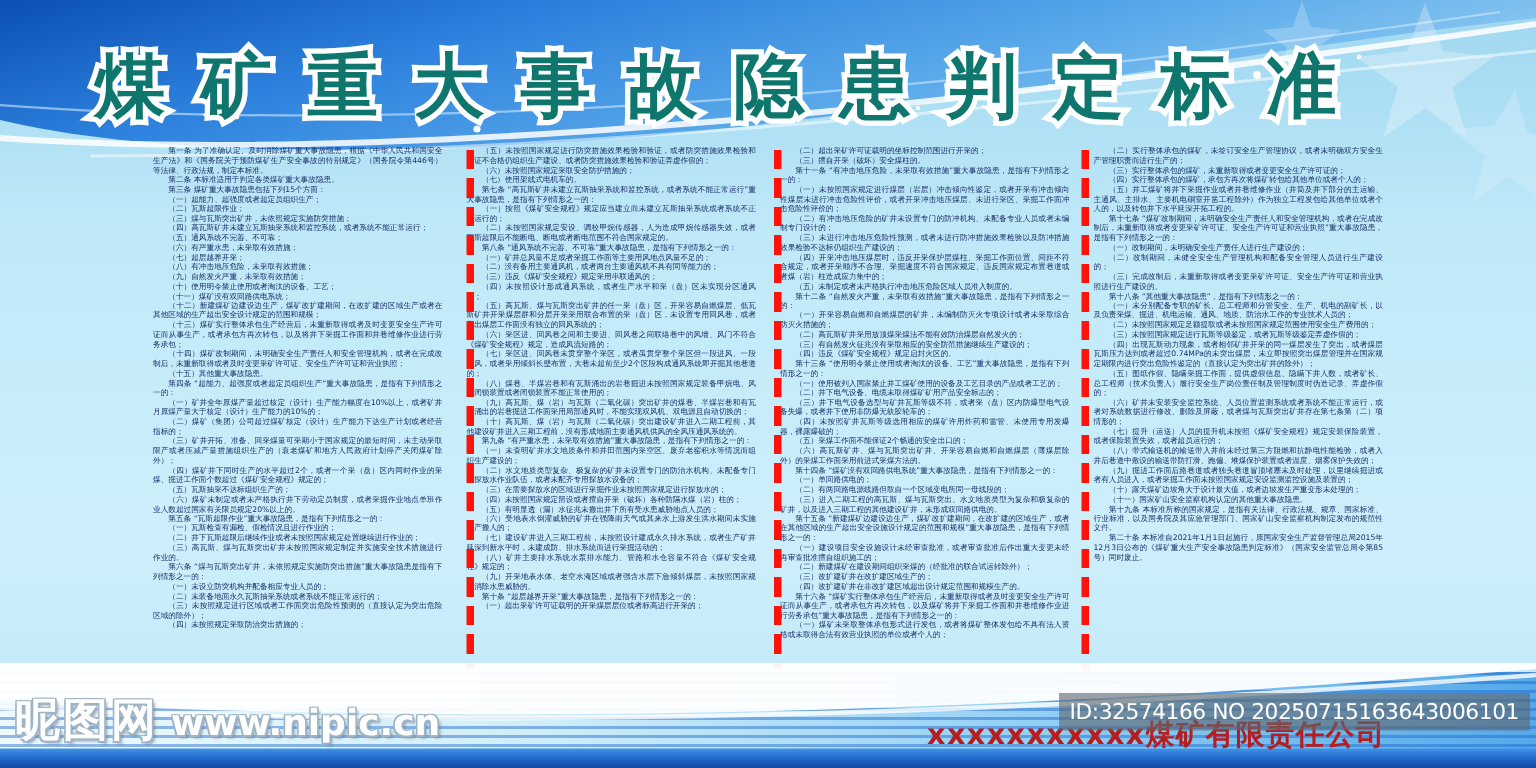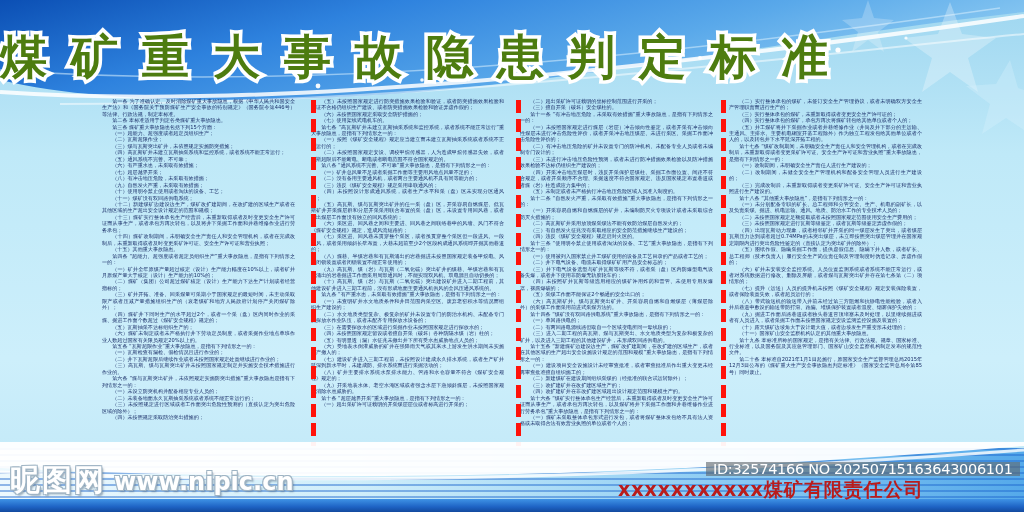--- a/index.html
+++ b/index.html
@@ -5,22 +5,22 @@
   html,body{margin:0;padding:0;}
   body{
     width:1024px;height:512px;position:relative;overflow:hidden;
     font-family:"DejaVu Sans","Liberation Sans",sans-serif;
     background:linear-gradient(180deg,#9ed6f0 0%,#bfe9f8 30%,#cdeffb 70%,#bfe7f7 100%);
   }
   .top-decor,.bottom-decor{position:absolute;left:0;width:1024px;pointer-events:none;}
   .top-decor{top:0;height:150px;}
   .bottom-decor{bottom:0;height:70px;}
   .poster-title{
-    position:absolute;top:26px;left:0;width:915px;text-align:left;
-    font-size:47px;font-weight:bold;color:#4d7c0f;letter-spacing:24px;
+    position:absolute;top:26px;left:0;width:915px;text-align:right;
+    font-size:47px;font-weight:bold;color:#0f766e;letter-spacing:24px;
     -webkit-text-stroke:7px #ffffff;paint-order:stroke fill;
     text-shadow:0 0 3px rgba(255,255,255,.9);white-space:nowrap;
   }
   .columns{
     position:absolute;left:102px;top:98px;width:820px;height:352px;
     display:flex;gap:16px;
   }
   .col{width:193px;height:352px;overflow:hidden;position:relative;}
   .col-inner{
     position:absolute;left:0;top:0;width:386px;
@@ -51,21 +51,21 @@
     color:#ffffff;white-space:nowrap;
     text-shadow:-1px -1px 0 #9fb4c4,1px -1px 0 #9fb4c4,-1px 1px 0 #9fb4c4,1px 1px 0 #9fb4c4,2px 2px 2px rgba(80,100,120,.5);
   }
   .watermark .brand{font-size:30px;letter-spacing:2px;}
   .watermark .site{font-size:24px;margin-left:8px;}
   .company{
     position:absolute;left:618px;top:477px;font-size:19px;font-weight:bold;
     color:#b91c1c;letter-spacing:1px;white-space:nowrap;
   }
   .id-badge{
-    position:absolute;left:706px;top:462px;height:14px;padding:0 7px;
+    position:absolute;left:706px;top:462px;height:25px;padding:0 7px;
     background:rgba(96,103,110,.62);color:#ffffff;font-size:14.5px;
     display:flex;align-items:center;white-space:nowrap;letter-spacing:-.3px;
   }
 </style>
 </head>
 <body>
 
 <svg class="top-decor" viewBox="0 0 1024 150" xmlns="http://www.w3.org/2000/svg" aria-hidden="true">
   <defs>
     <linearGradient id="gTop" x1="0" y1="0" x2="1" y2="0.35">

